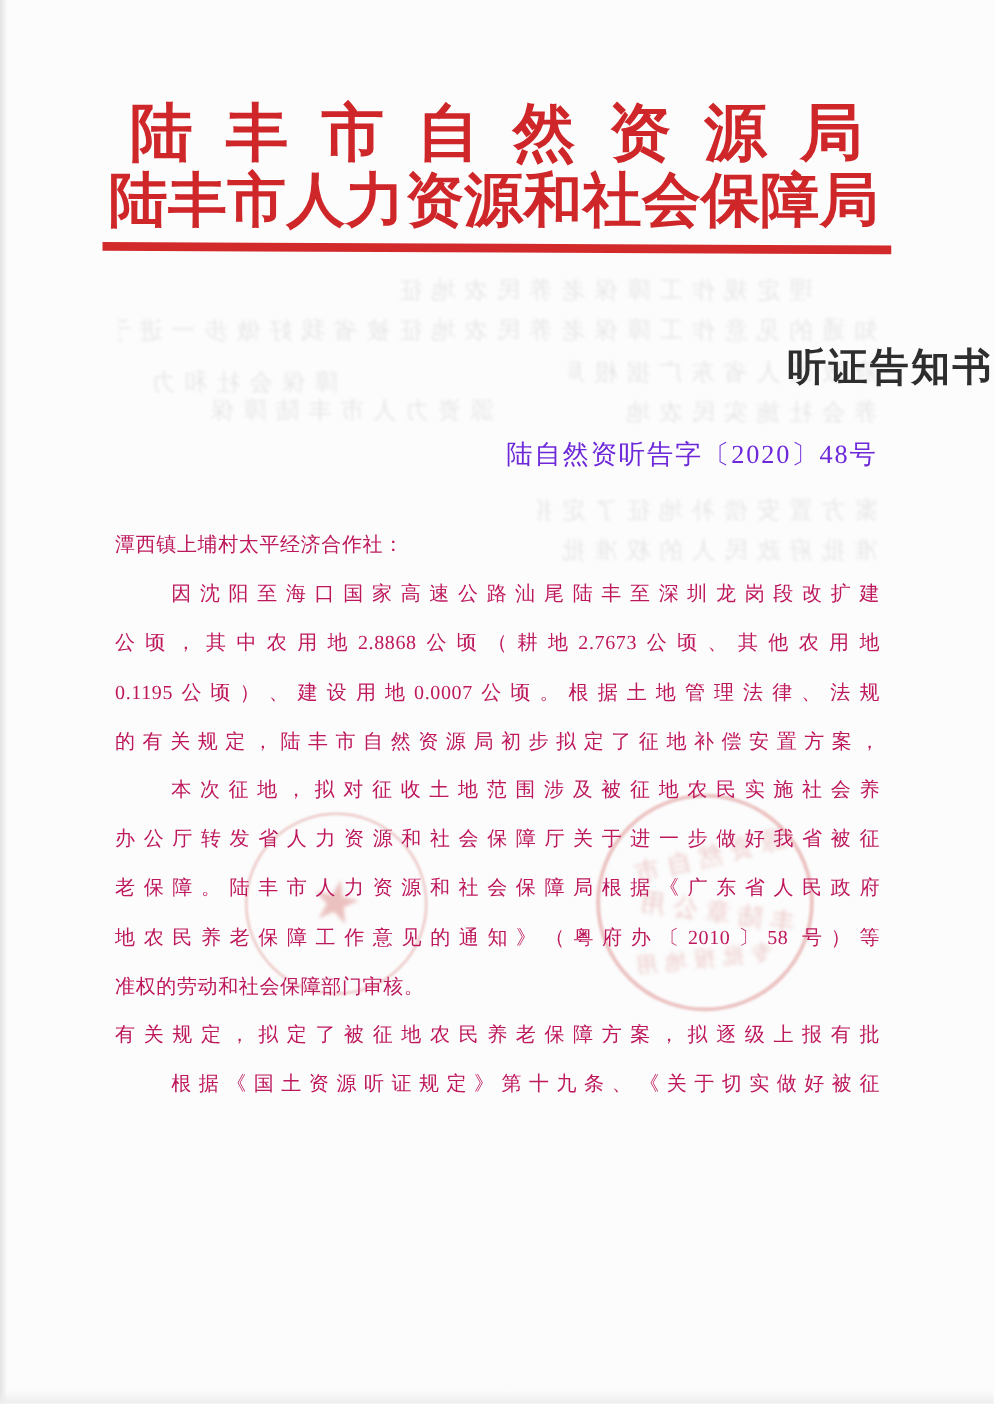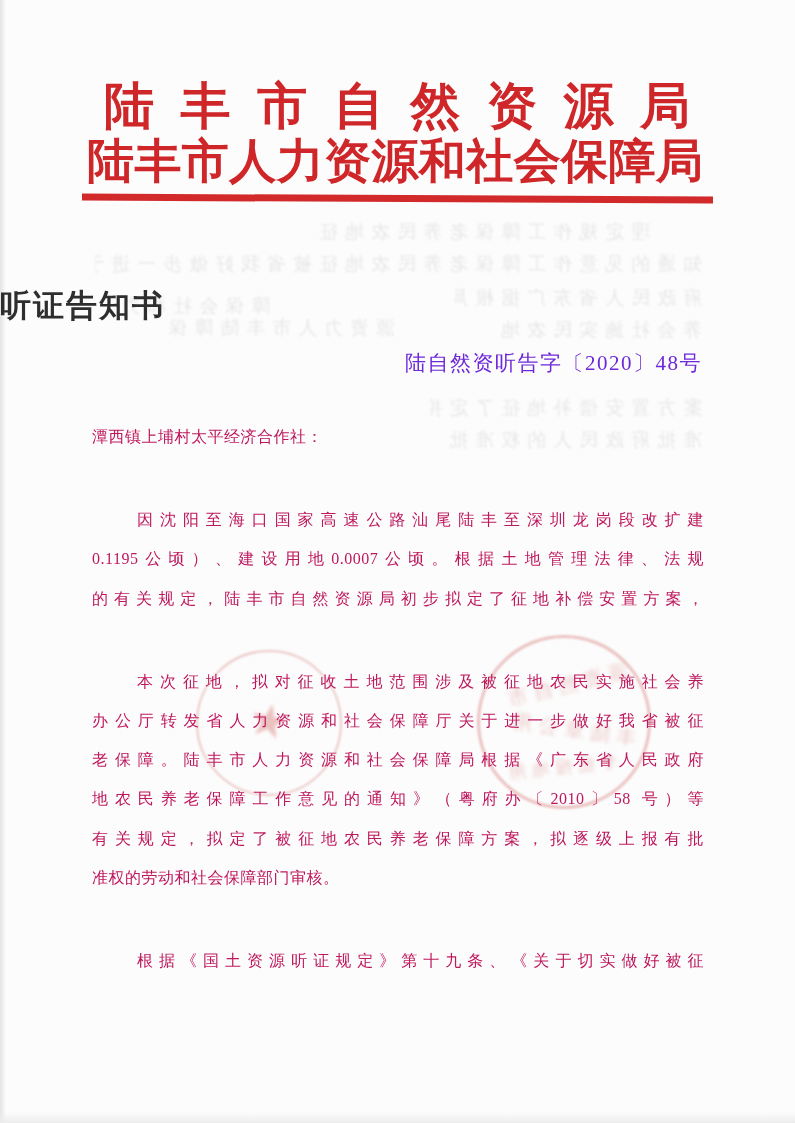--- a/index.html
+++ b/index.html
@@ -17,33 +17,33 @@
 
   
   .agency{position:absolute;display:flex;justify-content:space-between;
     color:#cf2629;font-weight:bold;font-family:"Liberation Serif","DejaVu Serif",serif;}
   .agency-1{left:104px;top:78px;width:586px;font-size:50px;line-height:56px;}
   .agency-2{left:87px;top:134px;width:616px;font-size:47px;line-height:54px;}
   .rule{position:absolute;left:82px;top:195px;width:631px;height:7px;
     background:#d22a2b;transform:rotate(0.25deg);}
 
   
-  .doc-title{position:absolute;left:0;top:273px;width:100%;text-align:left;
+  .doc-title{position:absolute;left:0;top:273px;width:100%;text-align:right;
     font-family:"Liberation Sans","DejaVu Sans",sans-serif;font-weight:bold;
-    font-size:31px;letter-spacing:2px;color:#2e2e2e;margin-top:12px;}
+    font-size:31px;letter-spacing:2px;color:#2e2e2e;}
   .doc-number{position:absolute;top:349px;right:93px;font-size:21px;
     letter-spacing:1.5px;color:#6d28d9;}
 
   
   .bodytext{position:absolute;left:92px;top:417px;width:612px;
     font-size:16px;color:#be185d;}
   .bodytext .line{height:39.2px;line-height:39.2px;white-space:nowrap;
     letter-spacing:0.5px;}
   .bodytext .line.just{white-space:normal;text-align:justify;text-align-last:justify;}
-  .bodytext .line.first{padding-left:45px;margin-top:44px;}
+  .bodytext .line.first{padding-left:45px;}
   .addressee{letter-spacing:1px;}
 
   
   .bleed-line{position:absolute;height:24px;overflow:hidden;color:#808080;
     font-size:19px;letter-spacing:7px;white-space:nowrap;
     transform:scaleX(-1);opacity:0.17;filter:blur(1.3px);}
   .seal{position:absolute;border-radius:50%;transform:scaleX(-1);}
   .seal-left{left:196px;top:650px;width:142px;height:142px;
     border:2px solid rgba(203,84,80,0.30);filter:blur(1px);}
   .seal-left .star{position:absolute;left:50%;top:50%;
@@ -116,30 +116,31 @@
   </header>
 
   <div class="doc-title">听证告知书</div>
   <div class="doc-number">陆自然资听告字〔2020〕48号</div>
 
   <div class="bodytext">
     <div class="line addressee">潭西镇上埔村太平经济合作社：</div>
     <div id="paras">
         <div>
           <div class="line first just">因沈阳至海口国家高速公路汕尾陆丰至深圳龙岗段改扩建</div>
+          <div class="line just">公顷，其中农用地2.8868公顷（耕地2.7673公顷、其他农用地</div>
           <div class="line just">0.1195公顷）、建设用地0.0007公顷。根据土地管理法律、法规</div>
           <div class="line just">的有关规定，陆丰市自然资源局初步拟定了征地补偿安置方案，</div>
         </div>
         <div>
           <div class="line first just">本次征地，拟对征收土地范围涉及被征地农民实施社会养</div>
           <div class="line just">办公厅转发省人力资源和社会保障厅关于进一步做好我省被征</div>
           <div class="line just">老保障。陆丰市人力资源和社会保障局根据《广东省人民政府</div>
           <div class="line just">地农民养老保障工作意见的通知》（粤府办〔2010〕58 号）等</div>
+          <div class="line">准权的劳动和社会保障部门审核。</div>
           <div class="line just">有关规定，拟定了被征地农民养老保障方案，拟逐级上报有批</div>
-          <div class="line">准权的劳动和社会保障部门审核。</div>
         </div>
         <div>
           <div class="line first just">根据《国土资源听证规定》第十九条、《关于切实做好被征</div>
         </div>
       </div>
   </div>
 
 </div>
 
 </body></html>

